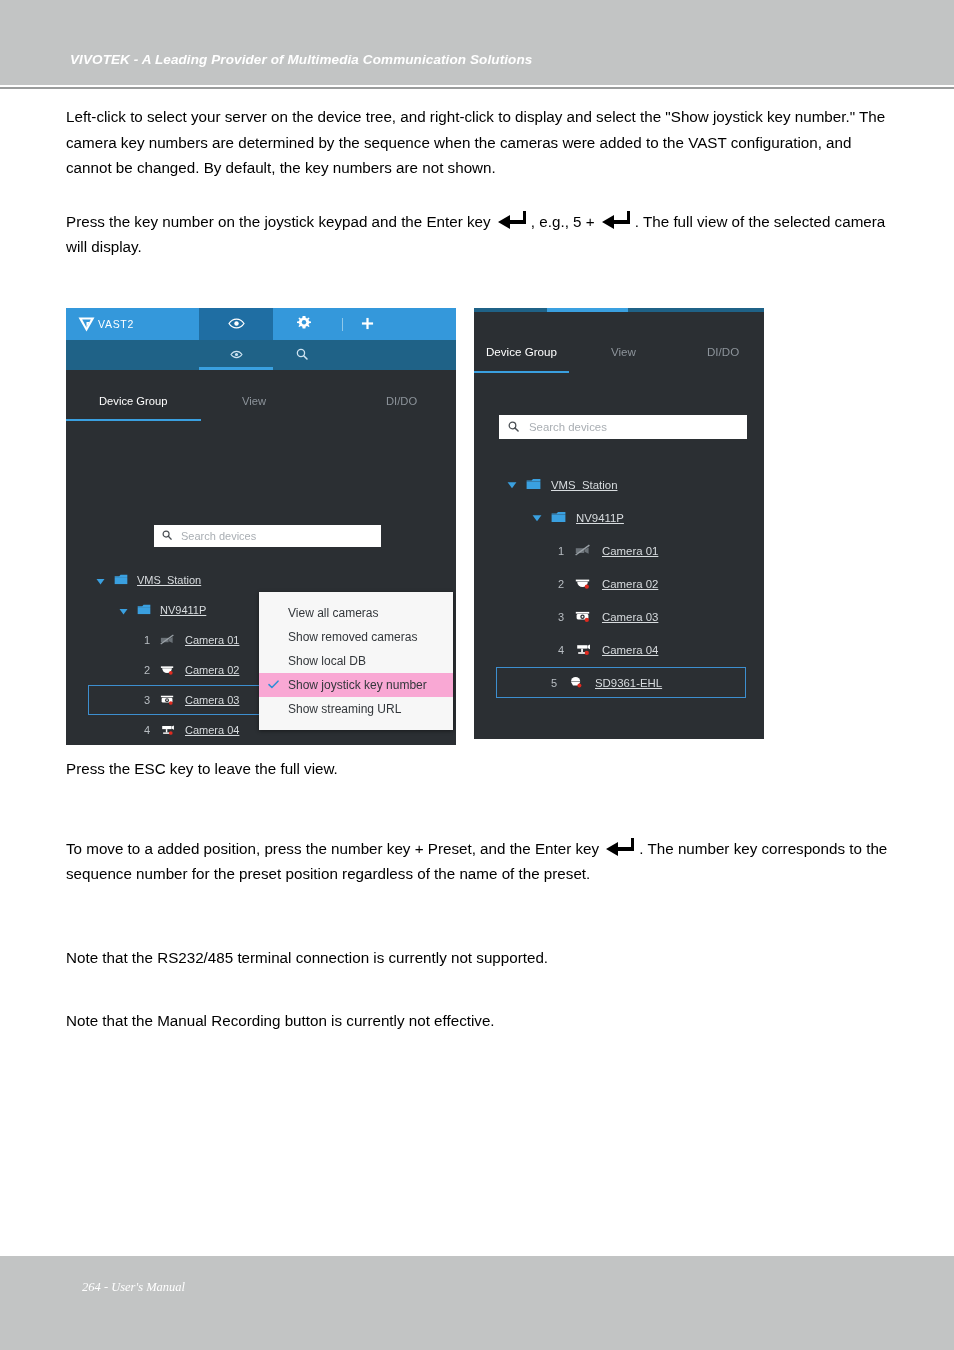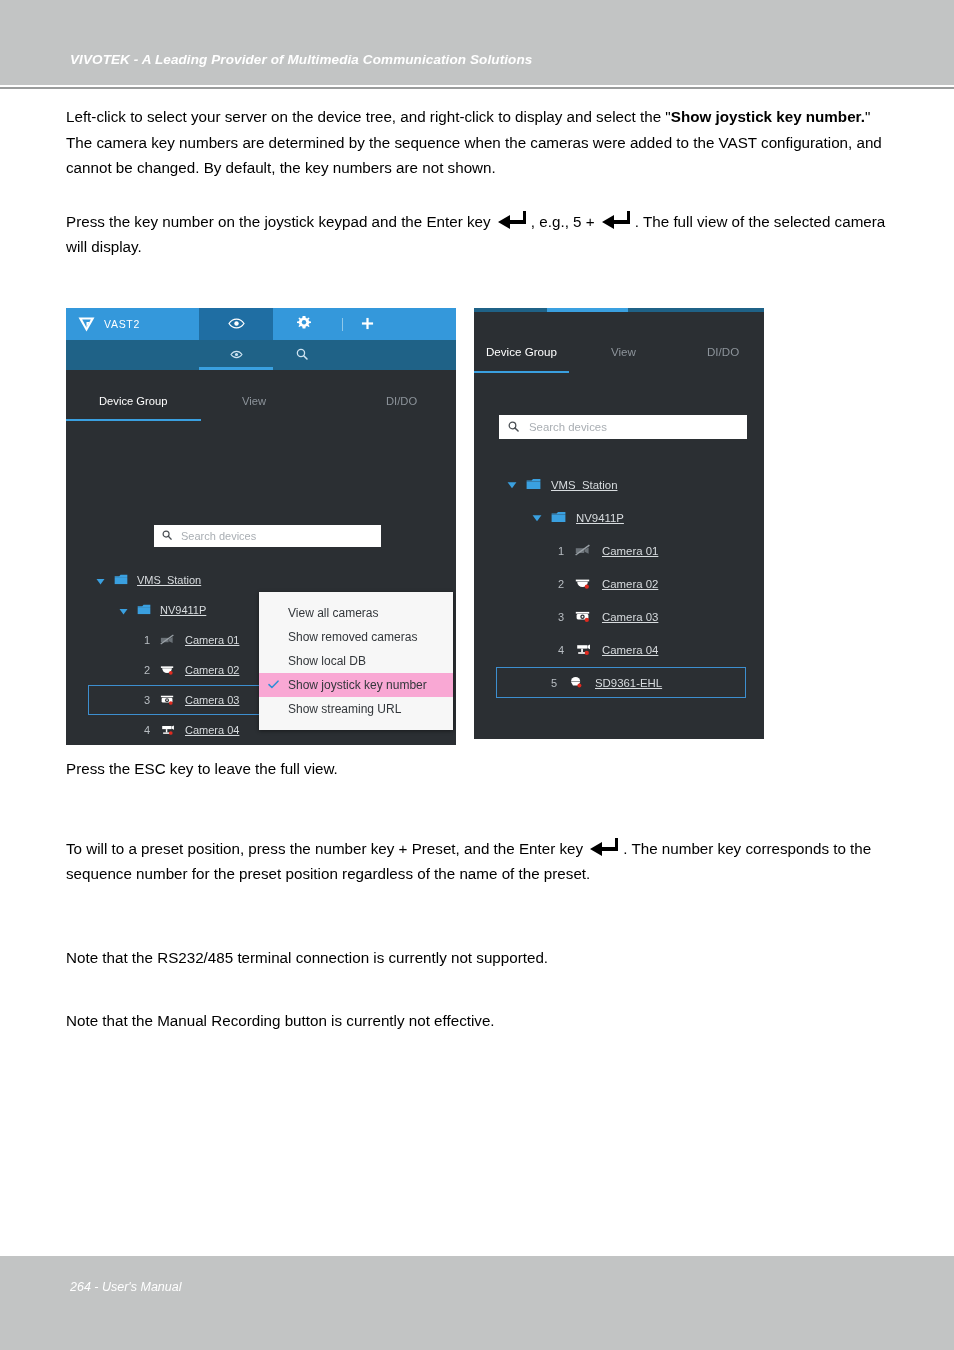--- a/index.html
+++ b/index.html
@@ -57,21 +57,21 @@
     top: 104px;
     width: 828px;
   }
   p.para {
     margin: 0;
     font-size: 15.2px;
     line-height: 25.6px;
     color: #000;
     text-align: left;
   }
-  .b { font-weight: bold; }
+  .b { font-weight: normal; }
   .spacer-28 { height: 28px; }
 
   
   .enter-key {
     display: inline-block;
     width: 34px;
     height: 20px;
     vertical-align: -4px;
     margin: 0 1px;
   }
@@ -102,21 +102,21 @@
     left: 0; top: 0;
     width: 390px; height: 32px;
     background: #3498db;
   }
   .app-brand {
     position: absolute;
     left: 12px; top: 0;
     height: 32px;
     display: flex;
     align-items: center;
-    gap: 9px;
+    gap: 3px;
   }
   .brand-mark {
     width: 17px; height: 15px;
     display: block;
   }
   .brand-text {
     color: #ffffff;
     font-size: 10.5px;
     letter-spacing: 0.7px;
   }
@@ -343,25 +343,26 @@
 
   
   .page-footer {
     position: absolute;
     left: 0; top: 1256px;
     width: 954px; height: 94px;
     background: #c2c4c4;
   }
   .footer-text {
     position: absolute;
-    left: 70px; top: 1280px;
+    left: 82px; top: 1280px;
     font-size: 12.5px;
     font-style: italic;
     color: #ffffff;
     white-space: nowrap;
+    font-family: Liberation Serif, serif;
   }
 </style>
 </head>
 <body>
 
 <div class="page-header"></div>
 <div class="page-header-title">VIVOTEK - A Leading Provider of Multimedia Communication Solutions</div>
 <div class="header-rule-top"></div>
 <div class="header-rule-bot"></div>
 
@@ -701,21 +702,21 @@
     </div>
   </div>
 </div>
 
 <div class="content" style="top:756px;">
 
   <p class="para">Press the ESC key to leave the full view.</p>
 
   <div style="height:54px;"></div>
 
-  <p class="para"><span>To will to a preset position, press the number key + Preset, and the Enter key </span><span class="enter-key"><svg viewBox="0 0 34 20" width="34" height="20" xmlns="http://www.w3.org/2000/svg">
+  <p class="para"><span>To move to a added position, press the number key + Preset, and the Enter key </span><span class="enter-key"><svg viewBox="0 0 34 20" width="34" height="20" xmlns="http://www.w3.org/2000/svg">
           <path d="M2 11 L14 4 L14 9 L27 9 L27 0 L30 0 L30 13 L14 13 L14 18 Z" fill="#000"></path>
         </svg></span><span>. The number key corresponds to the sequence number for the preset position regardless of the name of the preset.</span></p>
 
   <div style="height:58px;"></div>
 
   <p class="para">Note that the RS232/485 terminal connection is currently not supported.</p>
 
   <div style="height:38px;"></div>
 
   <p class="para">Note that the Manual Recording button is currently not effective.</p>

